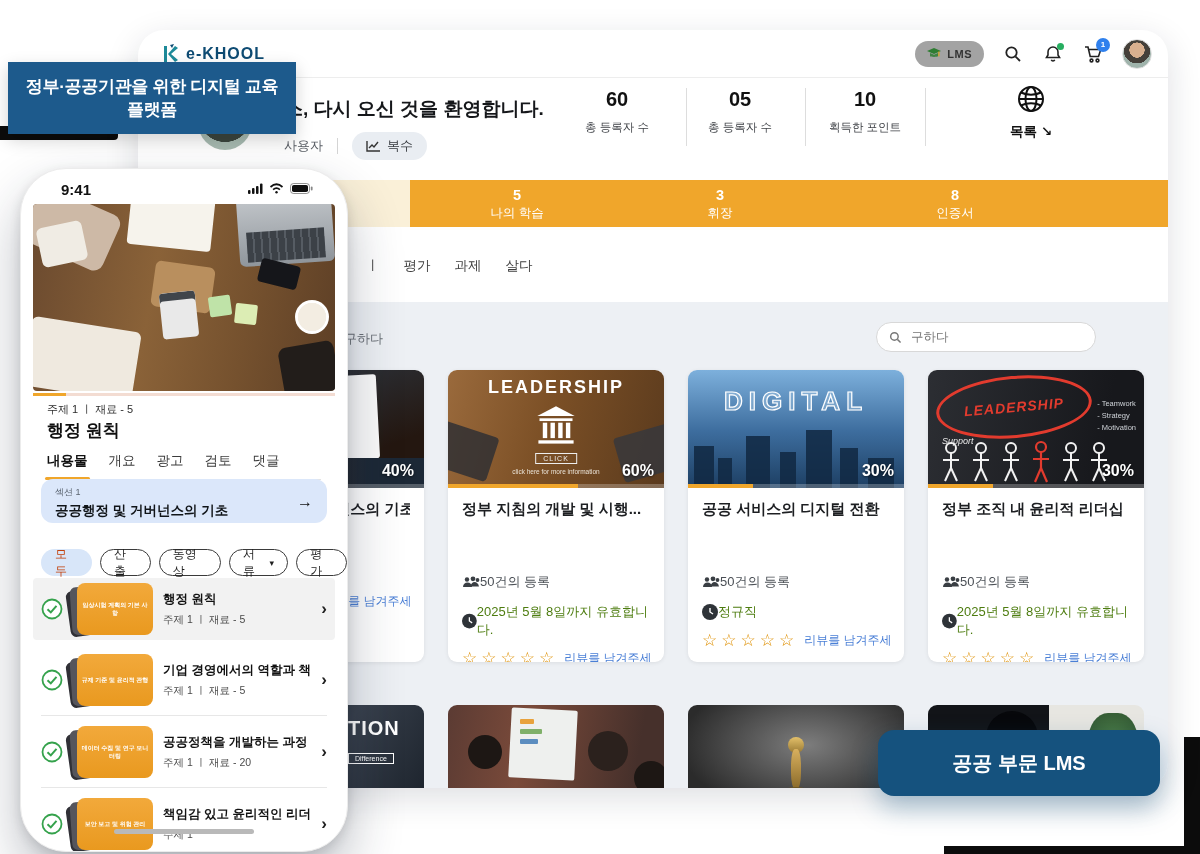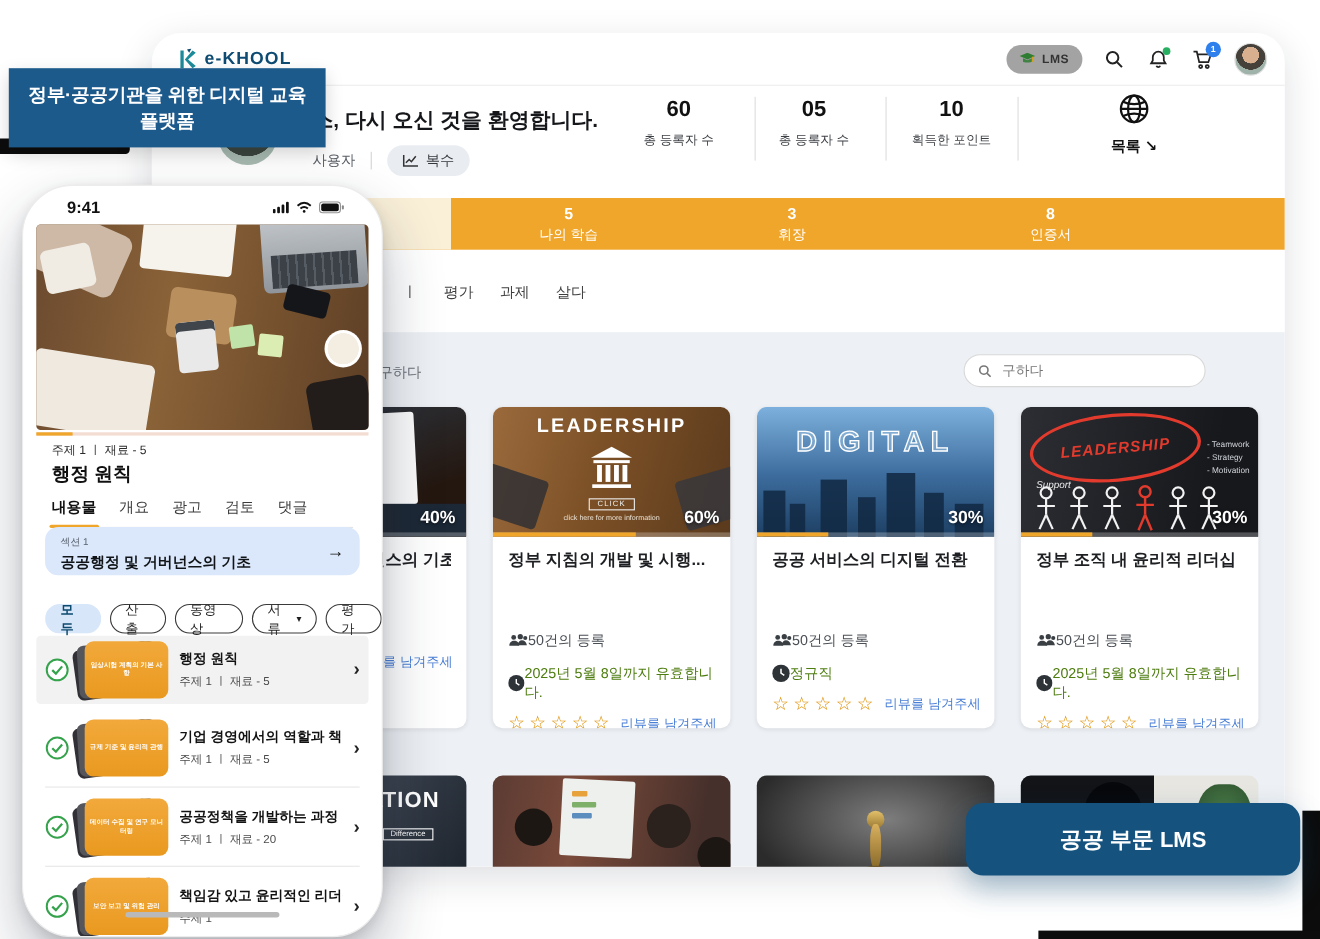--- a/index.html
+++ b/index.html
@@ -117,21 +117,21 @@
   .t2-3{background:radial-gradient(ellipse at 55% 38%,#7d7d7d,#2b2b2b 75%);}
   .chess-stem{position:absolute;left:103px;top:44px;width:10px;height:40px;background:linear-gradient(#d8b05e,#8a6a2a);border-radius:40%;}
   .chess-head{position:absolute;left:100px;top:32px;width:16px;height:16px;border-radius:50%;background:linear-gradient(#e3c06a,#9a7a34);}
   .chess-base{position:absolute;left:96px;top:82px;width:24px;height:9px;border-radius:50%;background:#6a5524;}
   .t2-4{background:linear-gradient(90deg,#121418 56%,#e7e6e1 56%);}
   .t2-person{position:absolute;left:58px;top:6px;width:52px;height:52px;border-radius:50%;background:#07080b;}
   .t2-plant{position:absolute;right:6px;top:8px;width:50px;height:70px;border-radius:40% 40% 10% 10%;
     background:radial-gradient(circle at 50% 35%,#4a7a44,#2e5230 70%);}
 
   
-  .cta{position:absolute;left:878px;top:730px;width:304px;height:66px;background:#15527E;border-radius:16px;z-index:25;
+  .cta{position:absolute;left:878px;top:730px;width:282px;height:66px;background:#15527E;border-radius:16px;z-index:25;
     display:flex;align-items:center;justify-content:center;color:#fff;font-size:20px;font-weight:bold;
     box-shadow:0 12px 26px rgba(21,82,126,.35);cursor:pointer;}
 
   
   .banner{position:absolute;left:8px;top:62px;width:288px;height:72px;background:#1D5A8C;border-radius:0;z-index:40;
     display:flex;align-items:center;justify-content:center;color:#fff;font-size:17px;font-weight:600;
     padding:0 14px;box-sizing:border-box;box-shadow:0 6px 16px rgba(0,0,0,.18);text-align:center;letter-spacing:-.3px;}
 
   
   .phone{position:absolute;left:20px;top:168px;width:326px;height:682px;background:#fff;border-radius:46px;z-index:30;
@@ -150,21 +150,21 @@
   .p-tab.active{font-weight:bold;color:#111;}
   .p-tab.active::after{content:"";position:absolute;left:-2px;right:-2px;bottom:-10px;height:3px;background:#F0A62B;border-radius:2px;}
   .p-section{position:absolute;left:20px;top:310px;width:286px;height:44px;background:#dbe7fa;border-radius:12px;
     padding:7px 14px;box-sizing:border-box;cursor:pointer;}
   .p-sec-label{font-size:9px;color:#5a6470;}
   .p-sec-title{font-size:13.5px;font-weight:bold;color:#101418;margin-top:3px;}
   .p-sec-arrow{position:absolute;right:14px;top:14px;font-size:16px;color:#111;}
   .p-chips{position:absolute;left:20px;top:380px;display:flex;gap:8px;}
   .chip{height:27px;padding:0 13px;border:1.3px solid #3a3a3a;border-radius:15px;font-size:12px;color:#1e1e1e;
     display:flex;align-items:center;gap:4px;background:#fff;box-sizing:border-box;cursor:pointer;}
-  .chip.active{background:#d8e6f9;border-color:transparent;color:#0c4a6e;font-weight:bold;}
+  .chip.active{background:#d8e6f9;border-color:transparent;color:#c2410c;font-weight:normal;}
   .p-item{position:absolute;left:12px;width:302px;height:62px;display:flex;align-items:center;gap:10px;
     padding:0 8px;box-sizing:border-box;cursor:pointer;}
   .p-item.sel{background:#f2f2f2;border-radius:4px;}
   .p-sep{position:absolute;left:20px;width:286px;height:1px;background:#e7e7e7;}
   .thumbwrap{position:relative;width:80px;height:54px;flex:none;}
   .pages{position:absolute;left:-5px;top:5px;width:70px;height:46px;background:#303036;border-radius:6px;transform:rotate(-8deg);}
   .pages2{position:absolute;left:-2px;top:3px;width:72px;height:48px;background:#55555c;border-radius:6px;transform:rotate(-4deg);}
   .thumb{position:absolute;left:4px;top:1px;width:76px;height:52px;background:linear-gradient(#f2a93b,#e9991f);border-radius:8px;
     display:flex;align-items:center;justify-content:center;padding:4px;box-sizing:border-box;}
   .thumb span{font-size:6px;color:#fff;font-weight:bold;text-align:center;line-height:1.4;}

